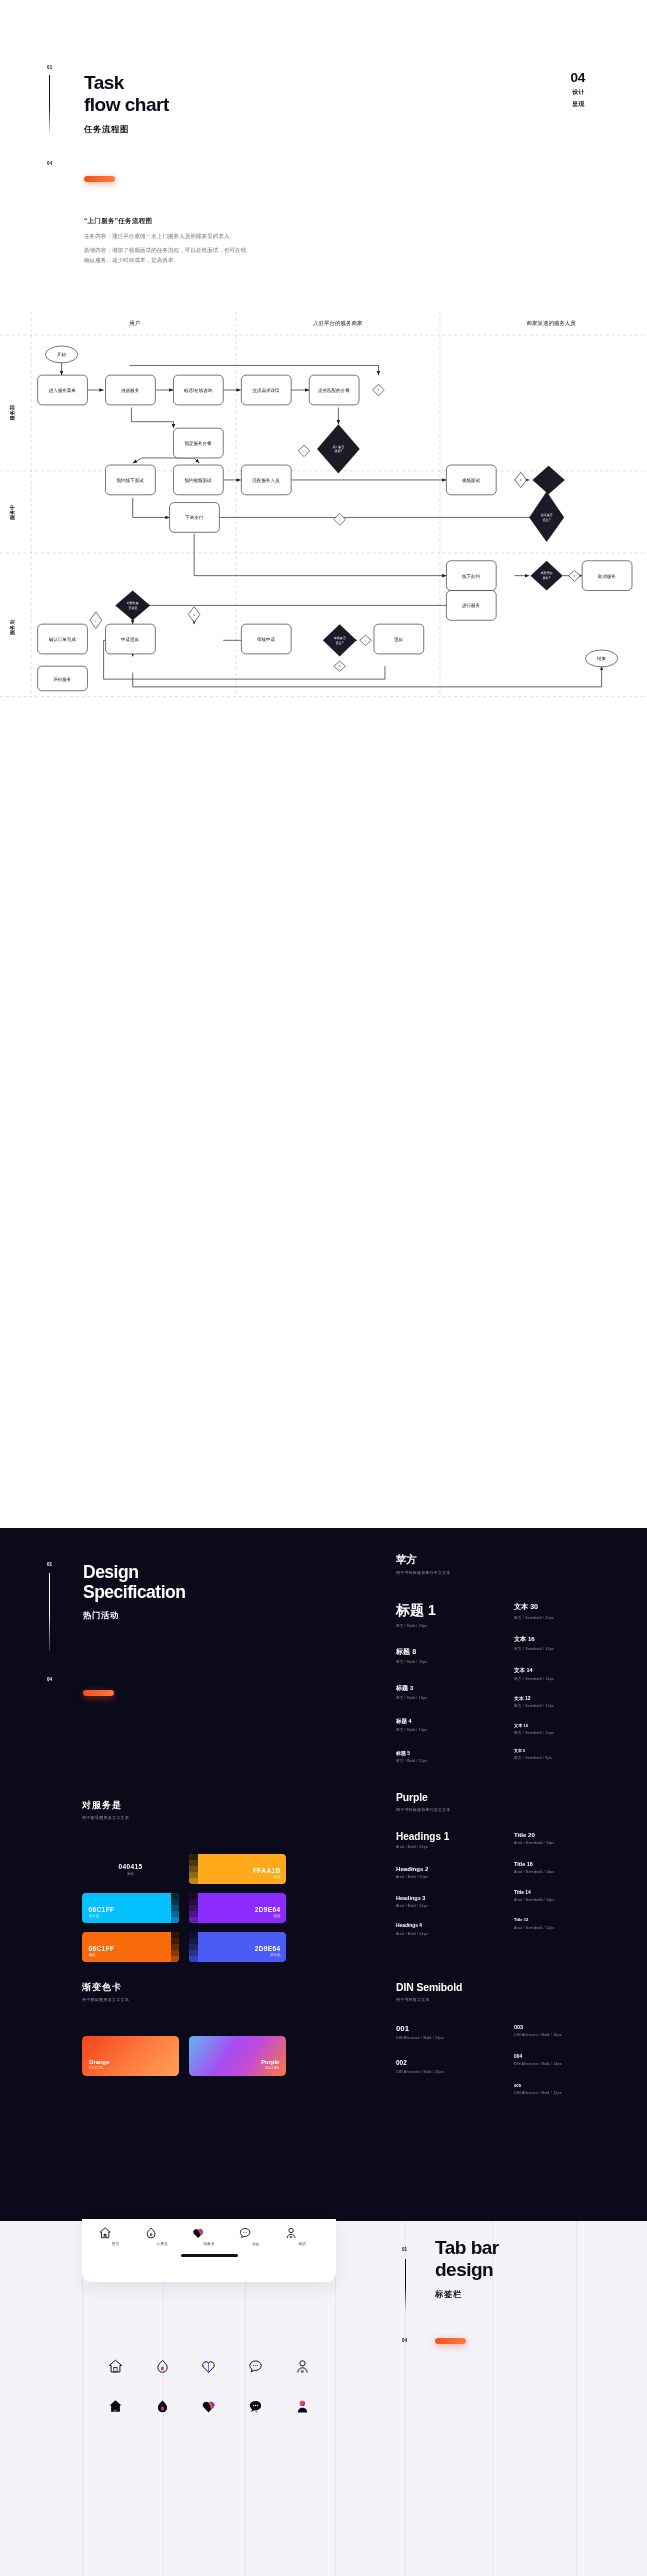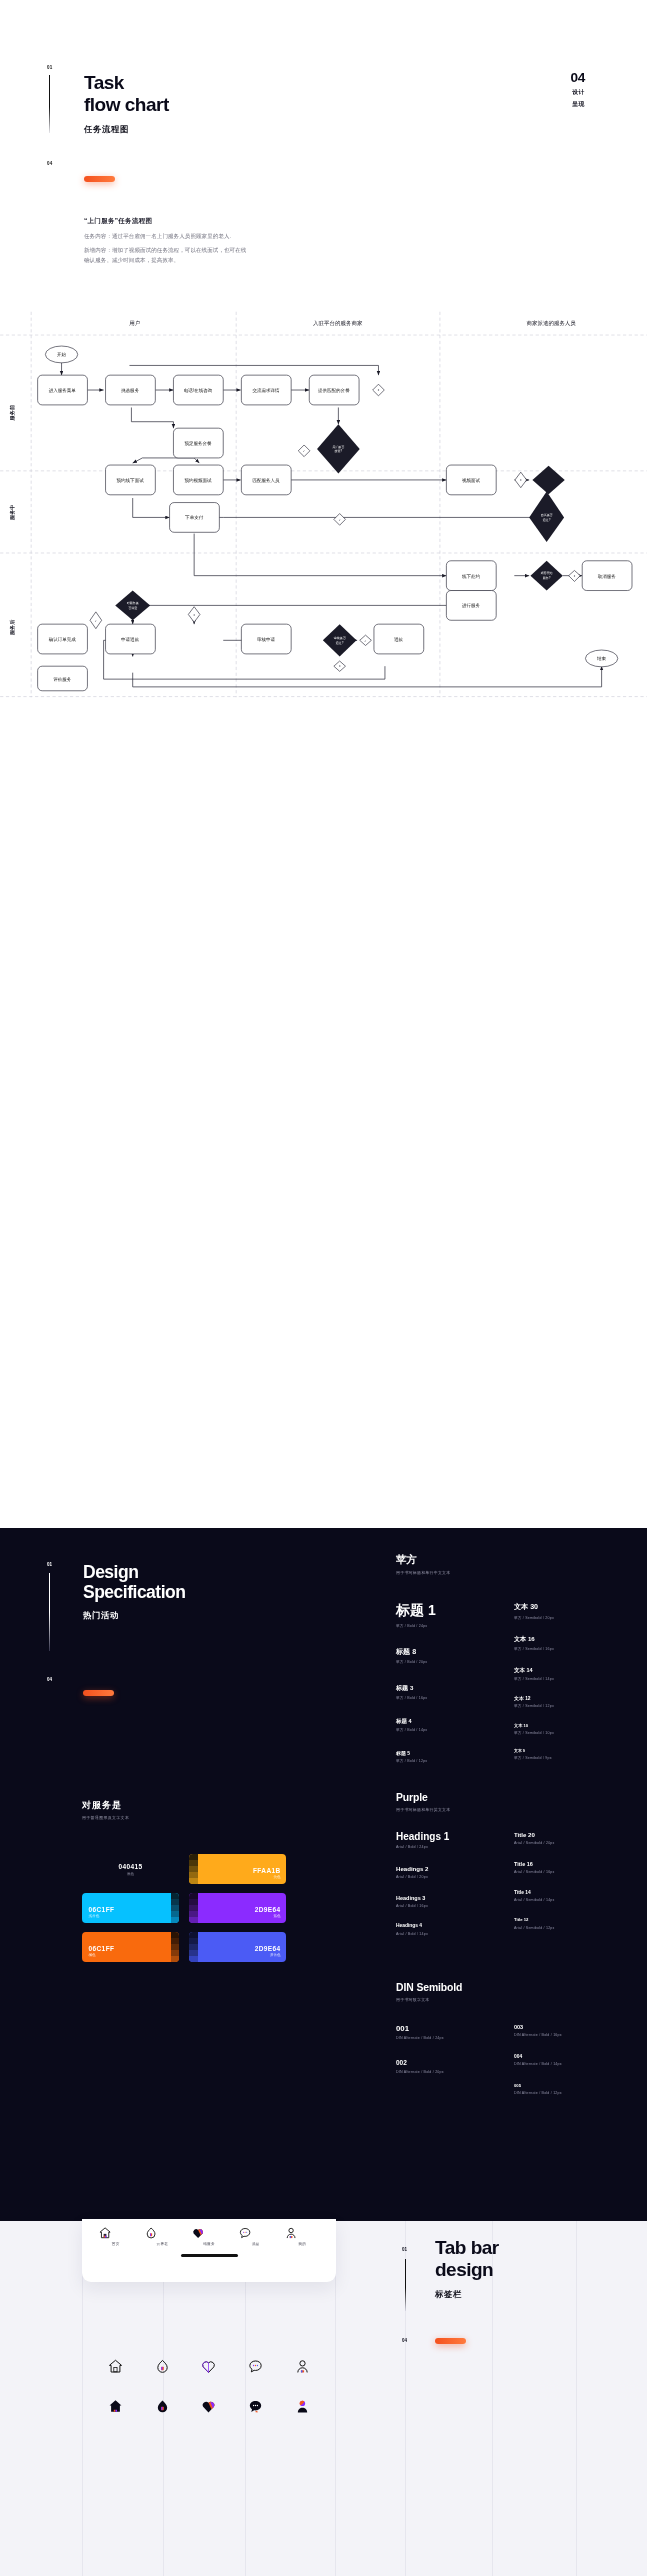--- a/index.html
+++ b/index.html
@@ -807,20 +807,38 @@
               <i style="background:#3443bd"></i>
         </div>
         <div class="lbl">
           <div class="hex">2D9E64</div>
           <div class="cn">深蓝色</div>
         </div>
       </div>
     </div>
   </div>
 
+  <div style="position:absolute;left:82px;top:453px;width:259px;">
+    <div class="card-sec-t">渐变色卡</div>
+    <div class="card-sec-d">用于醒目图形及文字文本</div>
+    <div style="display:flex;gap:10.4px;margin-top:34px;">
+      <div class="grad" style="width:97px;background:linear-gradient(135deg,#F4421E 0%,#FF7B3D 55%,#FFA05A 100%)">
+        <div class="lbl">
+          <div class="gname">Orange</div>
+          <div class="ghex">F15223</div>
+        </div>
+      </div>
+      <div class="grad right" style="width:97px;background:linear-gradient(125deg,#63B4F0 0%,#A84BF0 42%,#C24BD8 62%,#F97A3D 100%)">
+        <div class="lbl">
+          <div class="gname">Purple</div>
+          <div class="ghex">5041AB</div>
+        </div>
+      </div>
+    </div>
+  </div>
 </section>
 
 <section id="sec-tab">
   <div class="grid-v" style="left:82px"></div>
   <div class="grid-v" style="left:163px"></div>
   <div class="grid-v" style="left:245px"></div>
   <div class="grid-v" style="left:335px"></div>
   <div class="grid-v" style="left:405px"></div>
   <div class="grid-v" style="left:492px"></div>
   <div class="grid-v" style="left:576px"></div>

